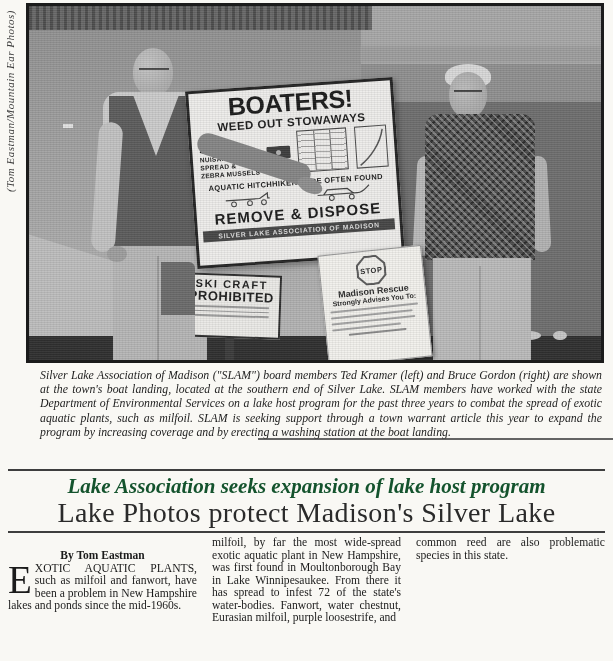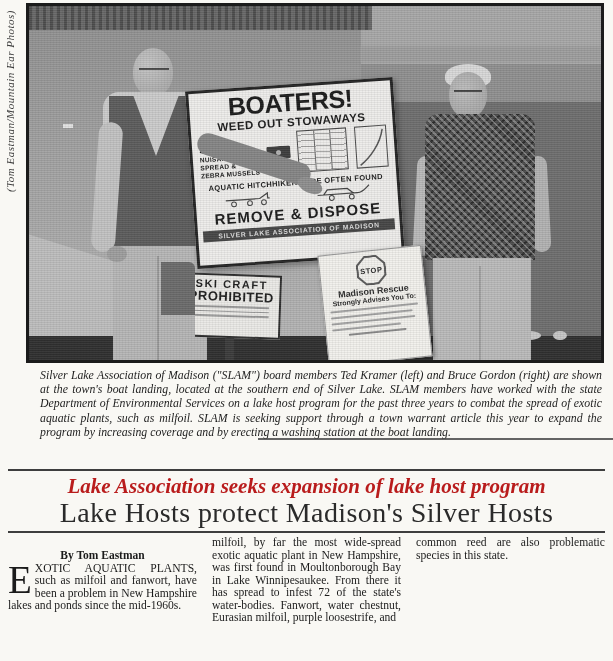--- a/index.html
+++ b/index.html
@@ -122,21 +122,21 @@
   .halftone { left:0; top:0; right:0; bottom:0; z-index:9; pointer-events:none;
     background:repeating-linear-gradient(0deg, rgba(255,255,255,.05) 0 1px, rgba(0,0,0,.05) 1px 2px),
                repeating-linear-gradient(90deg, rgba(0,0,0,.04) 0 1px, transparent 1px 3px); }
 
   
   .caption { position:absolute; left:40px; top:368px; width:562px; font-size:11.8px;
     line-height:14.2px; font-style:italic; text-align:justify; color:#1e1e1e; }
   .caption-rule { position:absolute; left:258px; top:438px; width:355px; height:2px; background:#4a4a4a; opacity:.85; }
   .rule-top { position:absolute; left:8px; top:469px; width:597px; height:2px; background:#3e3e3e; }
   .kicker { position:absolute; left:0; top:474px; width:100%; text-align:center; font-style:italic;
-    font-weight:600; font-size:21px; color:#b91c1c; }
+    font-weight:600; font-size:21px; color:#14532d; }
   .headline { position:absolute; left:0; top:497px; width:100%; text-align:center;
     font-size:28px; color:#2a2a2a; letter-spacing:.4px; }
   .rule-bottom { position:absolute; left:8px; top:531px; width:597px; height:2px; background:#3e3e3e; }
 
   
   .article { position:absolute; left:8px; top:537px; width:597px; display:flex; gap:15px;
     font-size:11.6px; line-height:12.5px; text-align:justify; color:#1b1b1b; }
   .col { flex:1; min-width:0; }
   .byline { text-align:center; font-weight:700; font-size:11.5px; margin-bottom:1px;margin-top:12px; }
   .article p { margin:0; }
@@ -250,21 +250,21 @@
     </div>
 
     <div class="halftone"></div>
   </div>
 
   <div class="caption">Silver Lake Association of Madison ("SLAM") board members Ted Kramer (left) and Bruce Gordon (right) are shown at the town's boat landing, located at the southern end of Silver Lake. SLAM members have worked with the state Department of Environmental Services on a lake host program for the past three years to combat the spread of exotic aquatic plants, such as milfoil. SLAM is seeking support through a town warrant article this year to expand the program by increasing coverage and by erecting a washing station at the boat landing.</div>
   <div class="caption-rule"></div>
 
   <div class="rule-top"></div>
   <div class="kicker">Lake Association seeks expansion of lake host program</div>
-  <div class="headline">Lake Hosts protect Madison's Silver Hosts</div>
+  <div class="headline">Lake Photos protect Madison's Silver Lake</div>
   <div class="rule-bottom"></div>
 
   <div class="article">
     <div class="col">
       <div class="byline">By Tom Eastman</div>
       <p><span class="dropcap">E</span><span>XOTIC AQUATIC PLANTS, such as milfoil and fanwort, have been a problem in New Hampshire lakes and ponds since the mid-1960s.</span></p>
     </div>
     <div class="col">
       <p>milfoil, by far the most wide-spread exotic aquatic plant in New Hampshire, was first found in Moultonborough Bay in Lake Winnipesaukee. From there it has spread to infest 72 of the state's water-bodies. Fanwort, water chestnut, Eurasian milfoil, purple loosestrife, and</p>
     </div>

